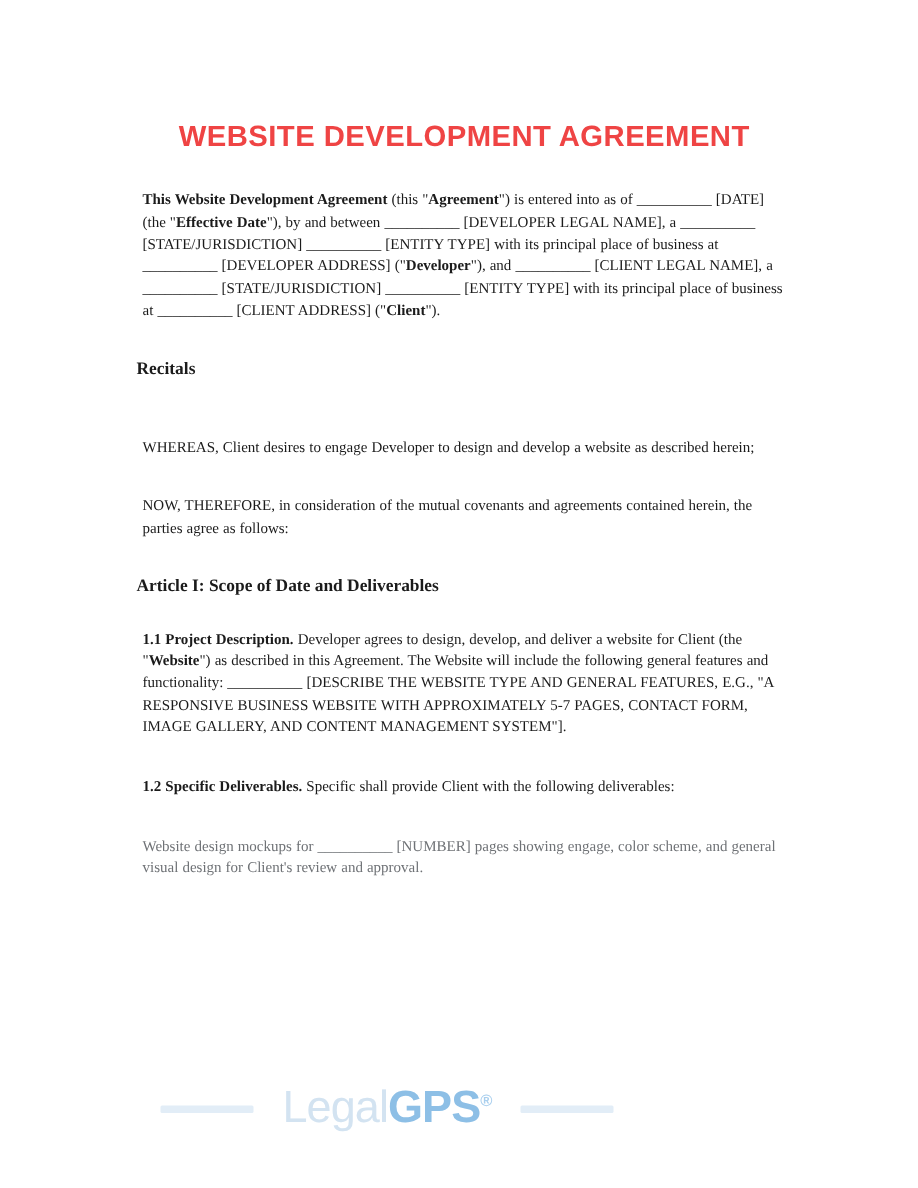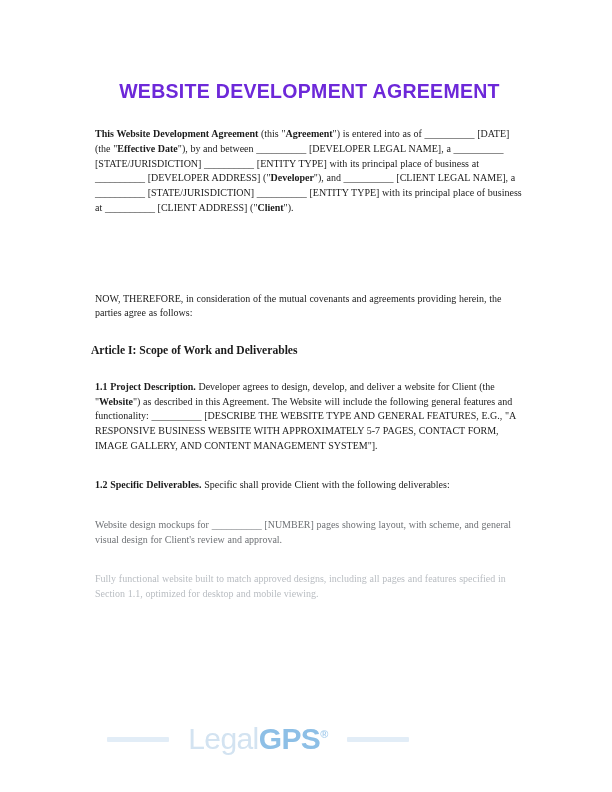--- a/index.html
+++ b/index.html
@@ -20,21 +20,21 @@
     background: #ffffff;
     box-sizing: border-box;
   }
   .doc-body {
     position: absolute;
     left: 91px;
     top: 0;
     width: 437px;
   }
   .doc-title {
-    color: #6d28d9;
+    color: #ef4444;
     font-family: "Liberation Sans", "DejaVu Sans", sans-serif;
     font-size: 19.5px;
     font-weight: bold;
     letter-spacing: 0.3px;
     text-align: center;
     margin: 0;
     padding-top: 79px;
     line-height: 1.25;
   }
   .para {
@@ -108,50 +108,51 @@
   <div class="doc-body">
 
     <h1 class="doc-title">WEBSITE DEVELOPMENT AGREEMENT</h1>
 
     <div class="spacer-lg"></div>
 
     <p class="para f0"><b>This Website Development Agreement</b><span> (this "</span><b>Agreement</b><span>") is entered into as of __________ [DATE] (the "</span><b>Effective Date</b><span>"), by and between __________ [DEVELOPER LEGAL NAME], a __________ [STATE/JURISDICTION] __________ [ENTITY TYPE] with its principal place of business at __________ [DEVELOPER ADDRESS] ("</span><b>Developer</b><span>"), and __________ [CLIENT LEGAL NAME], a __________ [STATE/JURISDICTION] __________ [ENTITY TYPE] with its principal place of business at __________ [CLIENT ADDRESS] ("</span><b>Client</b><span>").</span></p>
 
     <div class="spacer-md"></div>
 
+    <p class="heading f0">Recitals</p>
 
     <div class="spacer-md"></div>
 
 
     <div class="spacer-md"></div>
 
+    <p class="para f0">WHEREAS, Client desires to engage Developer to design and develop a website as described herein;</p>
 
     <div class="spacer-md"></div>
 
-    <p class="para f0">NOW, THEREFORE, in consideration of the mutual covenants and agreements providing herein, the parties agree as follows:</p>
+    <p class="para f0">NOW, THEREFORE, in consideration of the mutual covenants and agreements contained herein, the parties agree as follows:</p>
 
     <div class="spacer-md"></div>
 
-    <p class="heading f0">Article I: Scope of Work and Deliverables</p>
+    <p class="heading f0">Article I: Scope of Date and Deliverables</p>
 
     <div class="spacer-md"></div>
 
     <p class="para f0"><b>1.1 Project Description.</b><span> Developer agrees to design, develop, and deliver a website for Client (the "</span><b>Website</b><span>") as described in this Agreement. The Website will include the following general features and functionality: __________ [DESCRIBE THE WEBSITE TYPE AND GENERAL FEATURES, E.G., "A RESPONSIVE BUSINESS WEBSITE WITH APPROXIMATELY 5-7 PAGES, CONTACT FORM, IMAGE GALLERY, AND CONTENT MANAGEMENT SYSTEM"].</span></p>
 
     <div class="spacer-md"></div>
 
     <p class="para f0"><b>1.2 Specific Deliverables.</b><span> Specific shall provide Client with the following deliverables:</span></p>
 
     <div class="spacer-md"></div>
 
-    <p class="para f1">Website design mockups for __________ [NUMBER] pages showing layout, with scheme, and general visual design for Client's review and approval.</p>
+    <p class="para f1">Website design mockups for __________ [NUMBER] pages showing engage, color scheme, and general visual design for Client's review and approval.</p>
 
     <div class="spacer-md"></div>
 
-    <p class="para f2">Fully functional website built to match approved designs, including all pages and features specified in Section 1.1, optimized for desktop and mobile viewing.</p>
 
     <div class="spacer-md"></div>
 
 
     <div class="spacer-md"></div>
 
   </div>
 
   <div class="footer">
     <div class="rule"></div>

